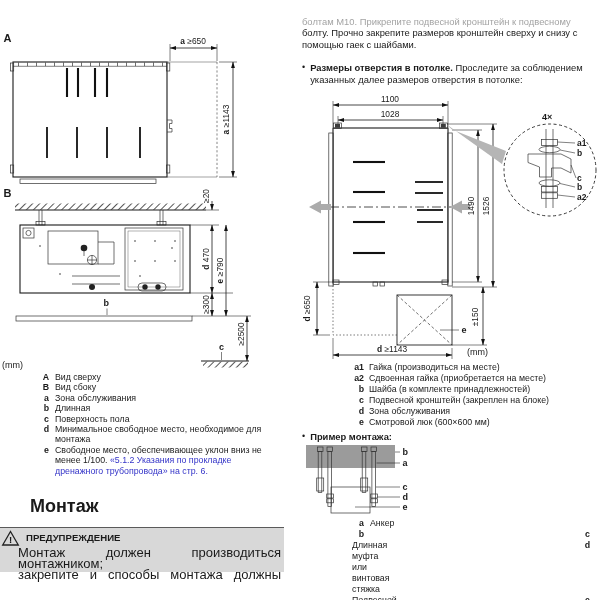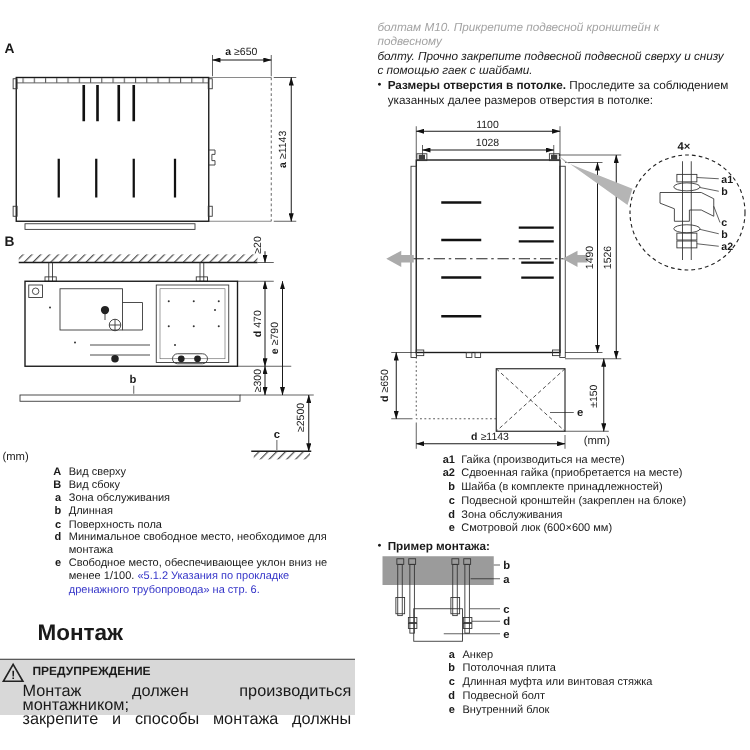--- a/index.html
+++ b/index.html
@@ -12,21 +12,21 @@
   .db{font-weight:bold;}
   .pl{font-size:9px;font-weight:bold;}
   .big{font-size:11px;font-weight:bold;}
   .mm{font-size:9px;}
   .ln{stroke:#1a1a1a;stroke-width:.8;fill:none;}
   .th{stroke:#1a1a1a;stroke-width:1.1;fill:none;}
   .ex{stroke:#1a1a1a;stroke-width:.55;fill:none;}
   .it{stroke:#333;stroke-width:.7;fill:none;}
   .sl{stroke:#111;stroke-width:2.1;}
   .sl2{stroke:#111;stroke-width:1.8;}
-  .txt{font-size:9.4px;line-height:11.4px;font-style:italic;}
+  .txt{font-size:9.4px;line-height:11.4px;}
   .faded{color:#a3a3a3;}
   .bullet-row{display:flex;gap:5px;font-size:9.4px;line-height:11.6px;}
   .bullet-glyph{flex:0 0 auto;font-size:9px;}
   .lgd{display:grid;column-gap:6px;font-size:8.8px;line-height:10.4px;color:#1a1a1a;}
   .lgd .k{font-weight:bold;text-align:right;}
   .link{color:#3434c8;cursor:pointer;}
   .heading{font-size:18px;font-weight:bold;}
   .warn{background:#d8d8d8;border-top:1.6px solid #5a5a5a;}
   .warn-title{font-size:9.6px;font-weight:bold;}
   .warn-line{font-size:13px;line-height:11.2px;text-align:justify;text-align-last:justify;}
@@ -196,21 +196,21 @@
     </svg>
     <div class="abs warn-title" style="left:26px;top:4px;">ПРЕДУПРЕЖДЕНИЕ</div>
     <div class="abs" style="left:18px;top:19px;width:263px;">
       <div class="warn-line">Монтаж должен производиться монтажником;</div>
       <div class="warn-line">закрепите и способы монтажа должны</div>
     </div>
   </div>
 
   <div class="abs txt" style="left:302px;top:16px;width:278px;">
     <div class="faded">болтам М10. Прикрепите подвесной кронштейн к подвесному</div>
-    <div>болту. Прочно закрепите подвесной подвесной сверху и снизу с помощью гаек с шайбами.</div>
+    <div>болту. Прочно закрепите размеров кронштейн сверху и снизу с помощью гаек с шайбами.</div>
   </div>
 
   <div class="abs bullet-row" style="left:302px;top:62px;width:292px;">
     <span class="bullet-glyph">•</span>
     <span><b>Размеры отверстия в потолке.</b><span> Проследите за соблюдением указанных далее размеров отверстия в потолке:</span></span>
   </div>
 
   <svg class="abs" style="left:300px;top:93px;" width="300" height="268" viewBox="0 0 300 268">
     <defs>
       <marker id="arwH" viewBox="0 0 10 6" refX="9.5" refY="3" markerWidth="8.5" markerHeight="5" orient="auto-start-reverse">
@@ -373,21 +373,20 @@
       <text class="pl" x="102.5" y="48">c</text>
       <text class="pl" x="102.5" y="58">d</text>
       <text class="pl" x="102.5" y="68">e</text>
     </g>
   </svg>
 
   <div class="abs lgd" style="left:352px;top:518px;width:238px;grid-template-columns:12px 1fr;line-height:11px;">
     <div class="k">a</div>
       <div>Анкер</div>
     <div class="k">b</div>
-      <div>Потолочная плита</div>
     <div class="k">c</div>
       <div>Длинная муфта или винтовая стяжка</div>
     <div class="k">d</div>
       <div>Подвесной болт</div>
     <div class="k">e</div>
       <div>Внутренний блок</div>
   </div>
 
 </div>
 

